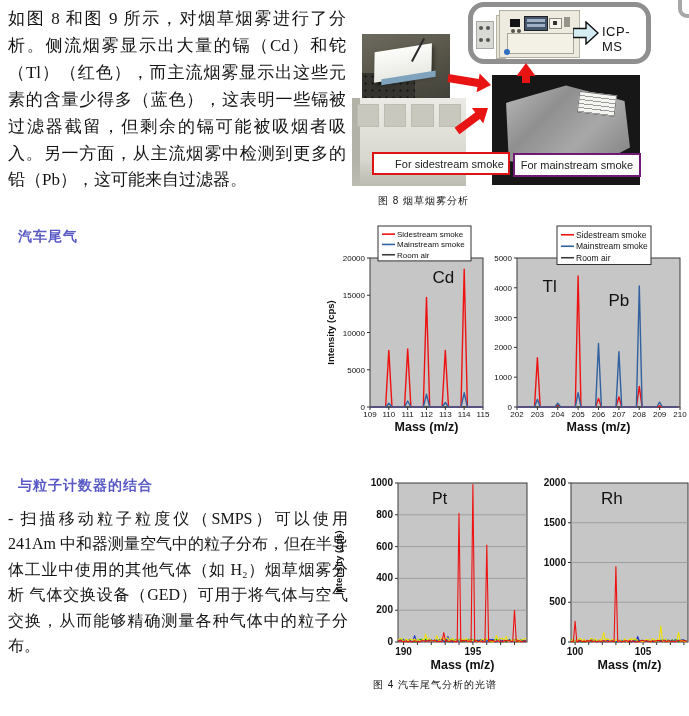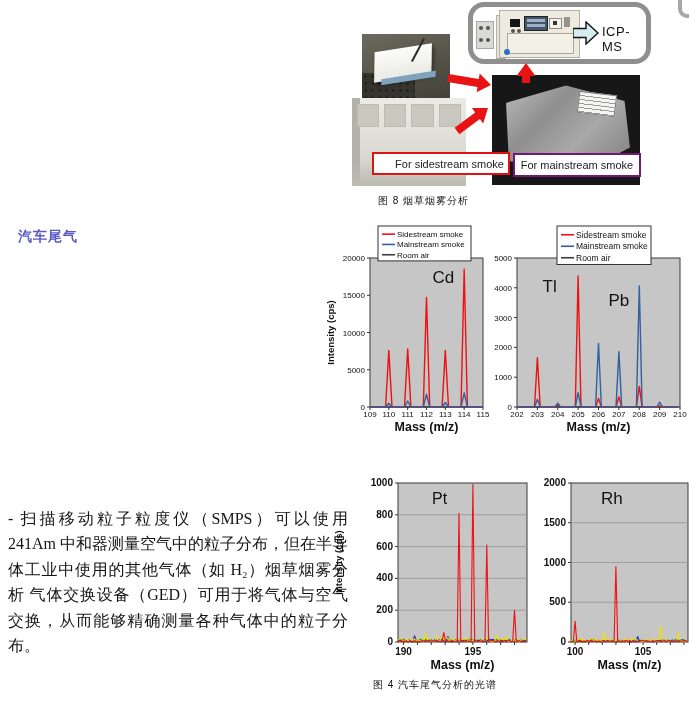--- a/index.html
+++ b/index.html
@@ -56,21 +56,23 @@
   .fig-arrows{left:345px;top:0;z-index:5;pointer-events:none;}
   .corner-frag{left:678px;top:-8px;width:40px;height:18px;border:4px solid #a8a8a8;border-radius:9px;background:#fff;z-index:6;}
   svg.chart{position:absolute;}
   svg text{font-family:"Liberation Sans","DejaVu Sans",sans-serif;fill:#111;}
 </style>
 </head>
 <body>
 
 <div class="page">
 
+  <div class="abs para" style="left:8px;top:6px;width:338px;">如图 8 和图 9 所示，对烟草烟雾进行了分析。侧流烟雾显示出大量的镉（Cd）和铊（Tl）（红色），而主流烟雾显示出这些元素的含量少得多（蓝色），这表明一些镉被过滤器截留，但剩余的镉可能被吸烟者吸入。另一方面，从主流烟雾中检测到更多的铅（Pb），这可能来自过滤器。</div>
   <div class="abs heading" style="left:18px;top:228px;color:#5a5ac6;">汽车尾气</div>
+  <div class="abs heading" style="left:18px;top:477px;color:#5a5ac6;">与粒子计数器的结合</div>
   <div class="abs para small" style="left:8px;top:506px;width:340px;">- 扫描移动粒子粒度仪（SMPS）可以使用 241Am 中和器测量空气中的粒子分布，但在半导体工业中使用的其他气体（如 H₂）烟草烟雾分析 气体交换设备（GED）可用于将气体与空气交换，从而能够精确测量各种气体中的粒子分布。</div>
 
   <div class="photo photoA">
     <div class="pa-table"></div>
     <div class="pa-box"></div>
     <div class="pa-strip"></div>
     <div class="pa-tube"></div>
   </div>
   <div class="photo photoB">
     <div class="pb-edge"></div>

